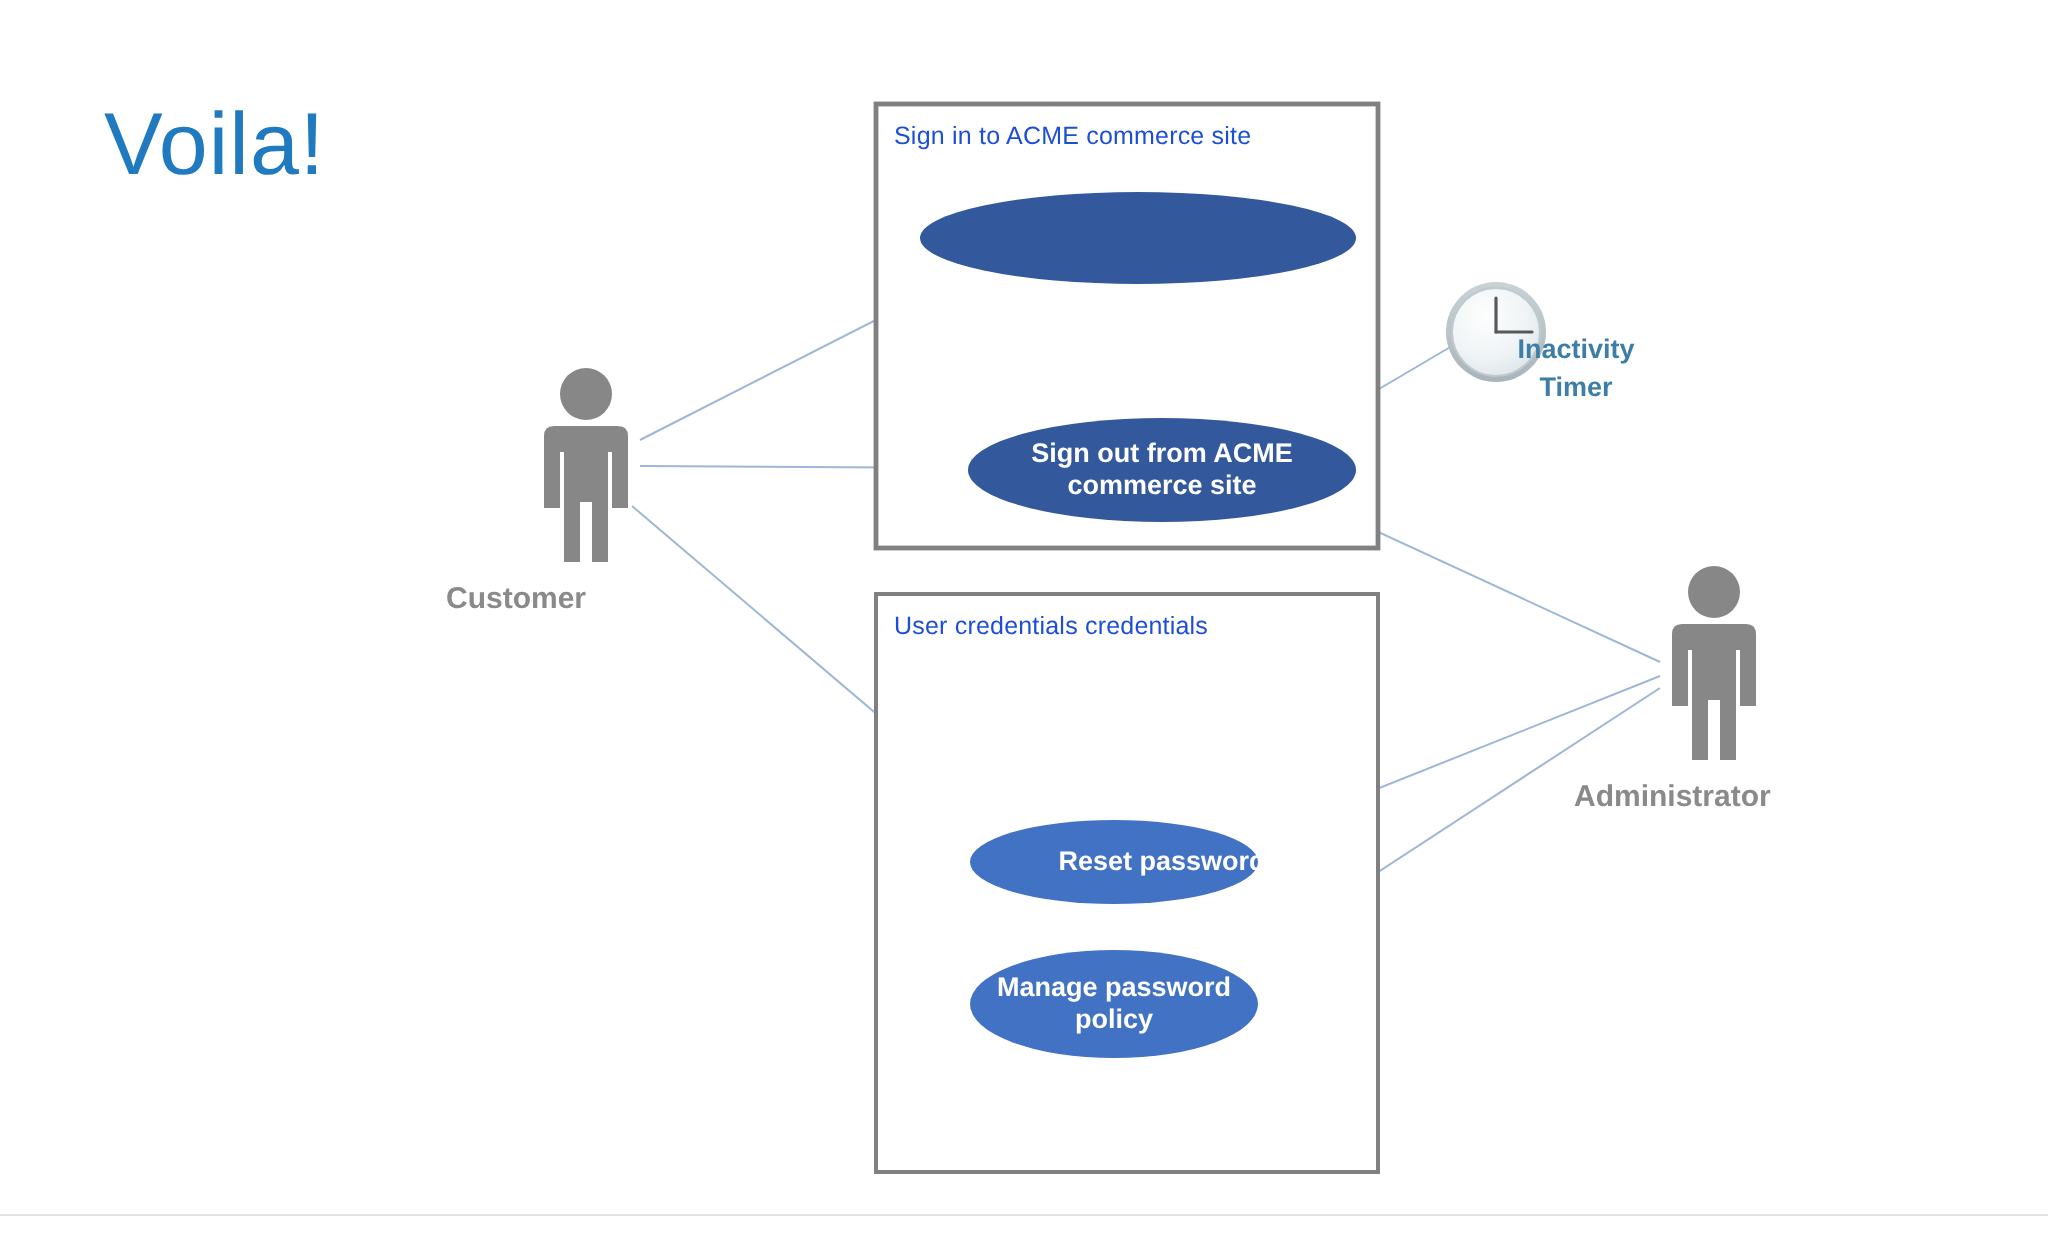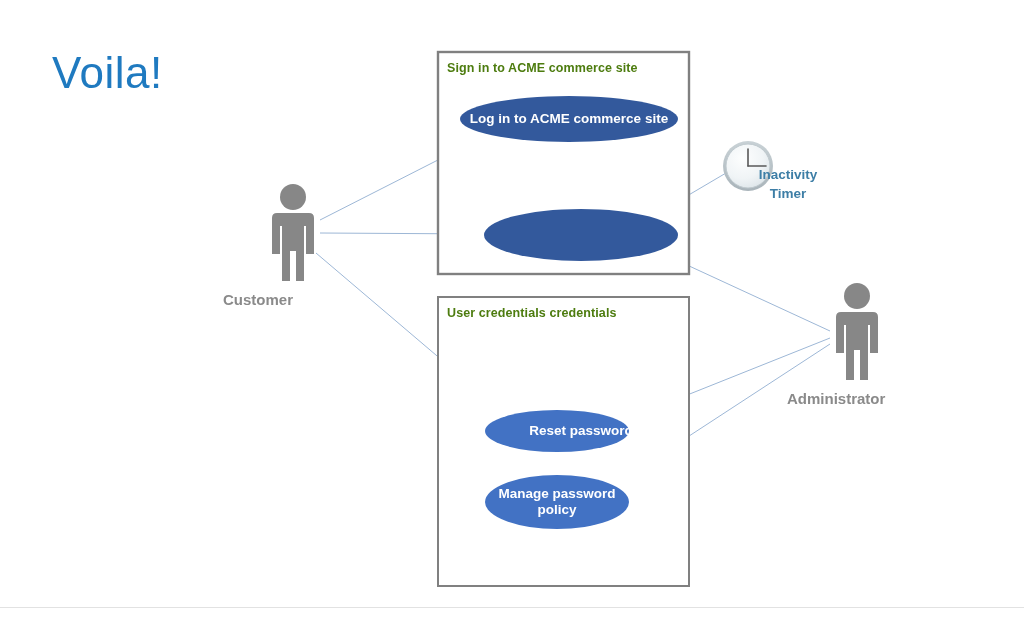--- a/index.html
+++ b/index.html
@@ -38,22 +38,22 @@
     left: 0;
     top: 0;
     width: 1024px;
     height: 619px;
   }
 
   
   .sys-label {
     position: absolute;
     font-size: 12.5px;
-    color: #4d7c0f;
-    font-weight: 700;
+    color: #1d4ed8;
+    font-weight: 400;
     white-space: nowrap;
     letter-spacing: 0.1px;
   }
   .uc-label {
     position: absolute;
     color: #ffffff;
     font-weight: bold;
     font-size: 13.5px;
     line-height: 16px;
     text-align: center;
@@ -150,24 +150,25 @@
       <line x1="748" y1="166" x2="748" y2="149" stroke="#595959" stroke-width="1.6" stroke-linecap="round"></line>
       <line x1="748" y1="166" x2="766" y2="166" stroke="#595959" stroke-width="1.6" stroke-linecap="round"></line>
     </g>
 
   </svg>
 
   <div class="sys-label" style="left:447px; top:61px;">Sign in to ACME commerce site</div>
 
   <div class="sys-label" style="left:447px; top:306px;">User credentials credentials</div>
 
-  <div class="uc-label" style="left:460px; top:111px; width:218px;">
-    <span>Log in to ACME commerce site</span>
+
+  <div class="uc-label" style="left:484px; top:219px; width:194px;">
+    <div>Sign out from ACME</div>
+    <div>commerce site</div>
   </div>
-
 
   <div class="uc-label" style="left:509px; top:423px; width:144px;text-align:center;">
     <span>Reset password</span>
   </div>
 
   <div class="uc-label" style="left:485px; top:486px; width:144px;text-align:center;">
     <div>Manage password</div>
     <div>policy</div>
   </div>
 

